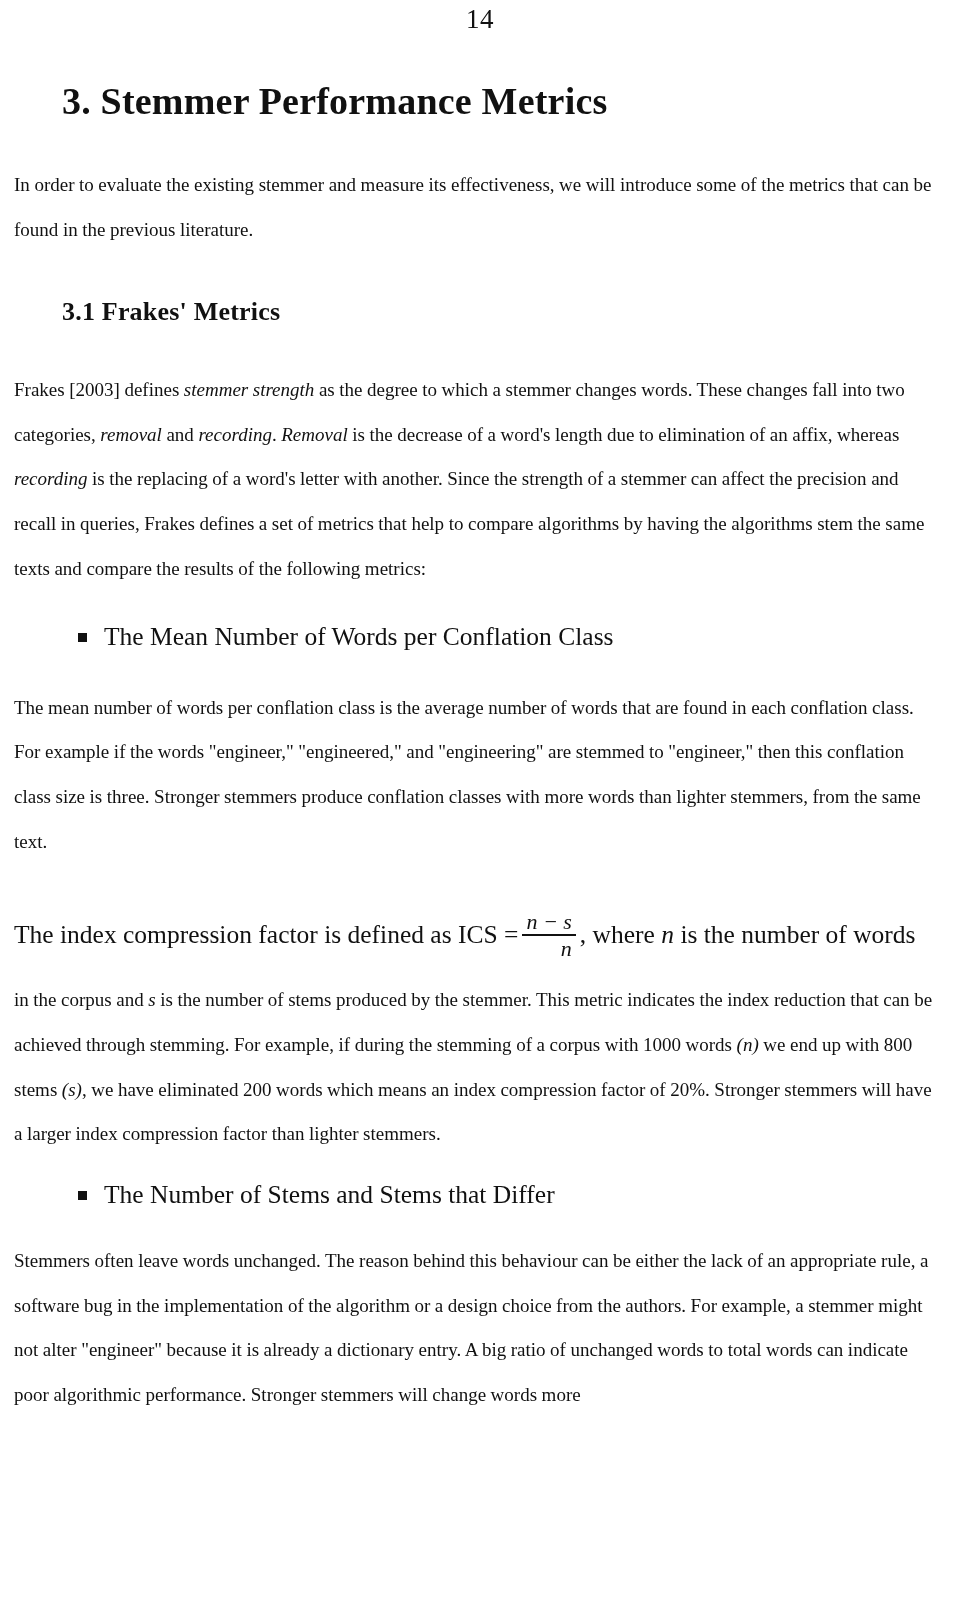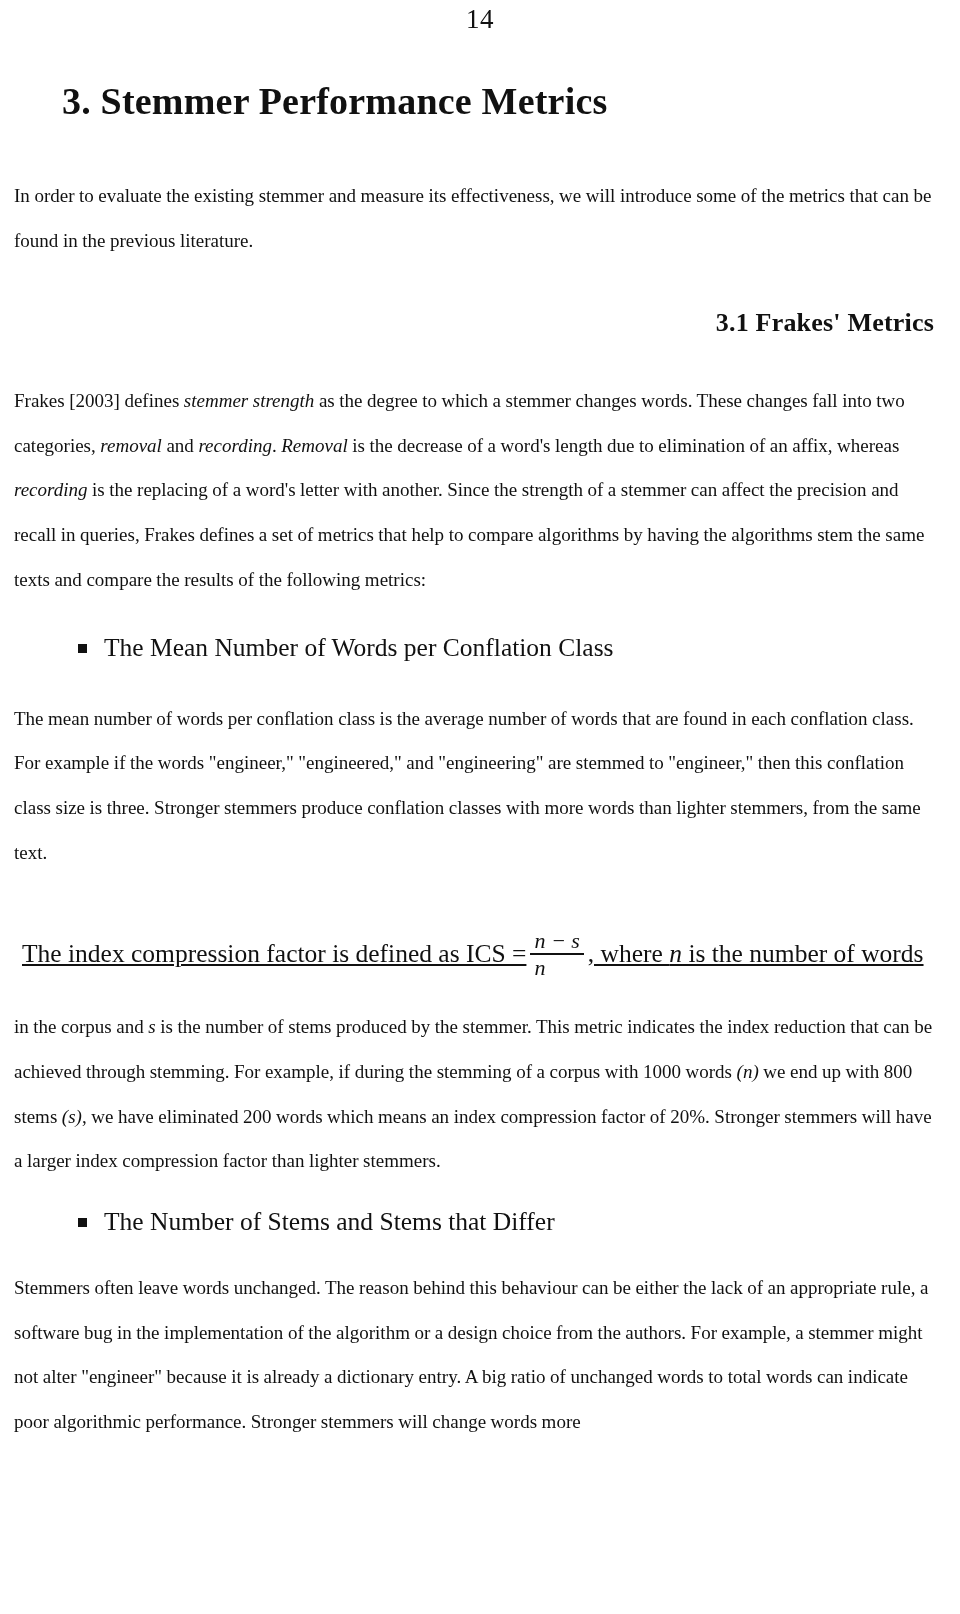--- a/index.html
+++ b/index.html
@@ -39,33 +39,32 @@
     position: absolute;
     top: 78px;
     left: 14px;
     width: 920px;
   }
 
   h1.section-title {
     font-size: 38px;
     font-weight: bold;
     line-height: 46px;
-    margin: 0 0 12px 48px;
+    margin: 0 0 1px 48px;
     padding: 0;
     letter-spacing: 0.2px;
   }
 
   h2.subsection-title {
     font-size: 26px;
     font-weight: bold;
     line-height: 32px;
     margin: 0 0 0 48px;
     padding: 0;
     letter-spacing: 0.2px;
-    text-align: right;
   }
 
   p.body {
     font-size: 19px;
     line-height: 44.6px;
     margin: 0;
     padding: 0;
     text-align: left;
     word-spacing: -0.2px;
   }
@@ -95,30 +94,29 @@
     background: #111111;
     display: inline-block;
   }
 
   .bullet-block-gap-top { height: 8px; }
   .bullet-block-gap-bot { height: 10px; }
 
   .ics-line {
     font-size: 25.5px;
     line-height: 44.6px;
-    margin: 8px;
+    margin: 0;
     padding: 0;
     white-space: nowrap;
-    text-decoration: underline;
   }
 
   .frac {
     display: inline-block;
     vertical-align: middle;
-    text-align: left;
+    text-align: right;
     position: relative;
     top: -2px;
     margin: 0 4px;
     font-size: 22px;
     line-height: 1.05;
   }
   .frac .num {
     display: block;
     padding: 0 4px 1px 4px;
     border-bottom: 2px solid #111111;

